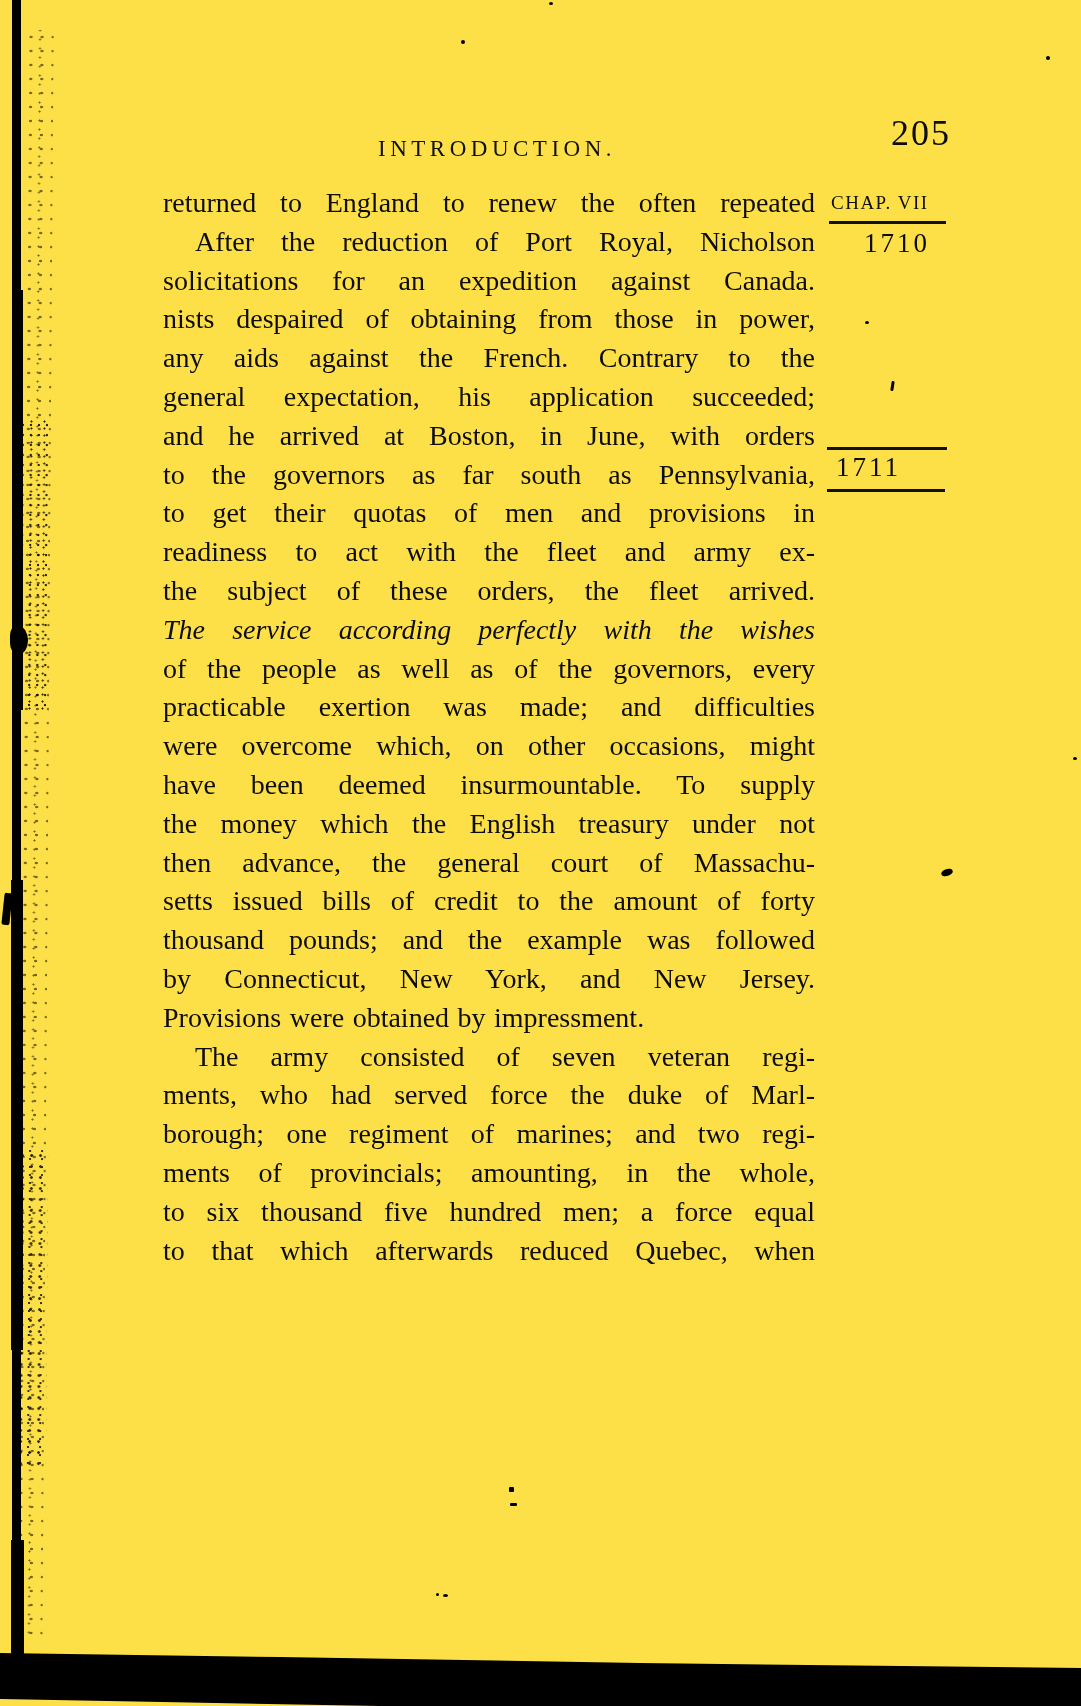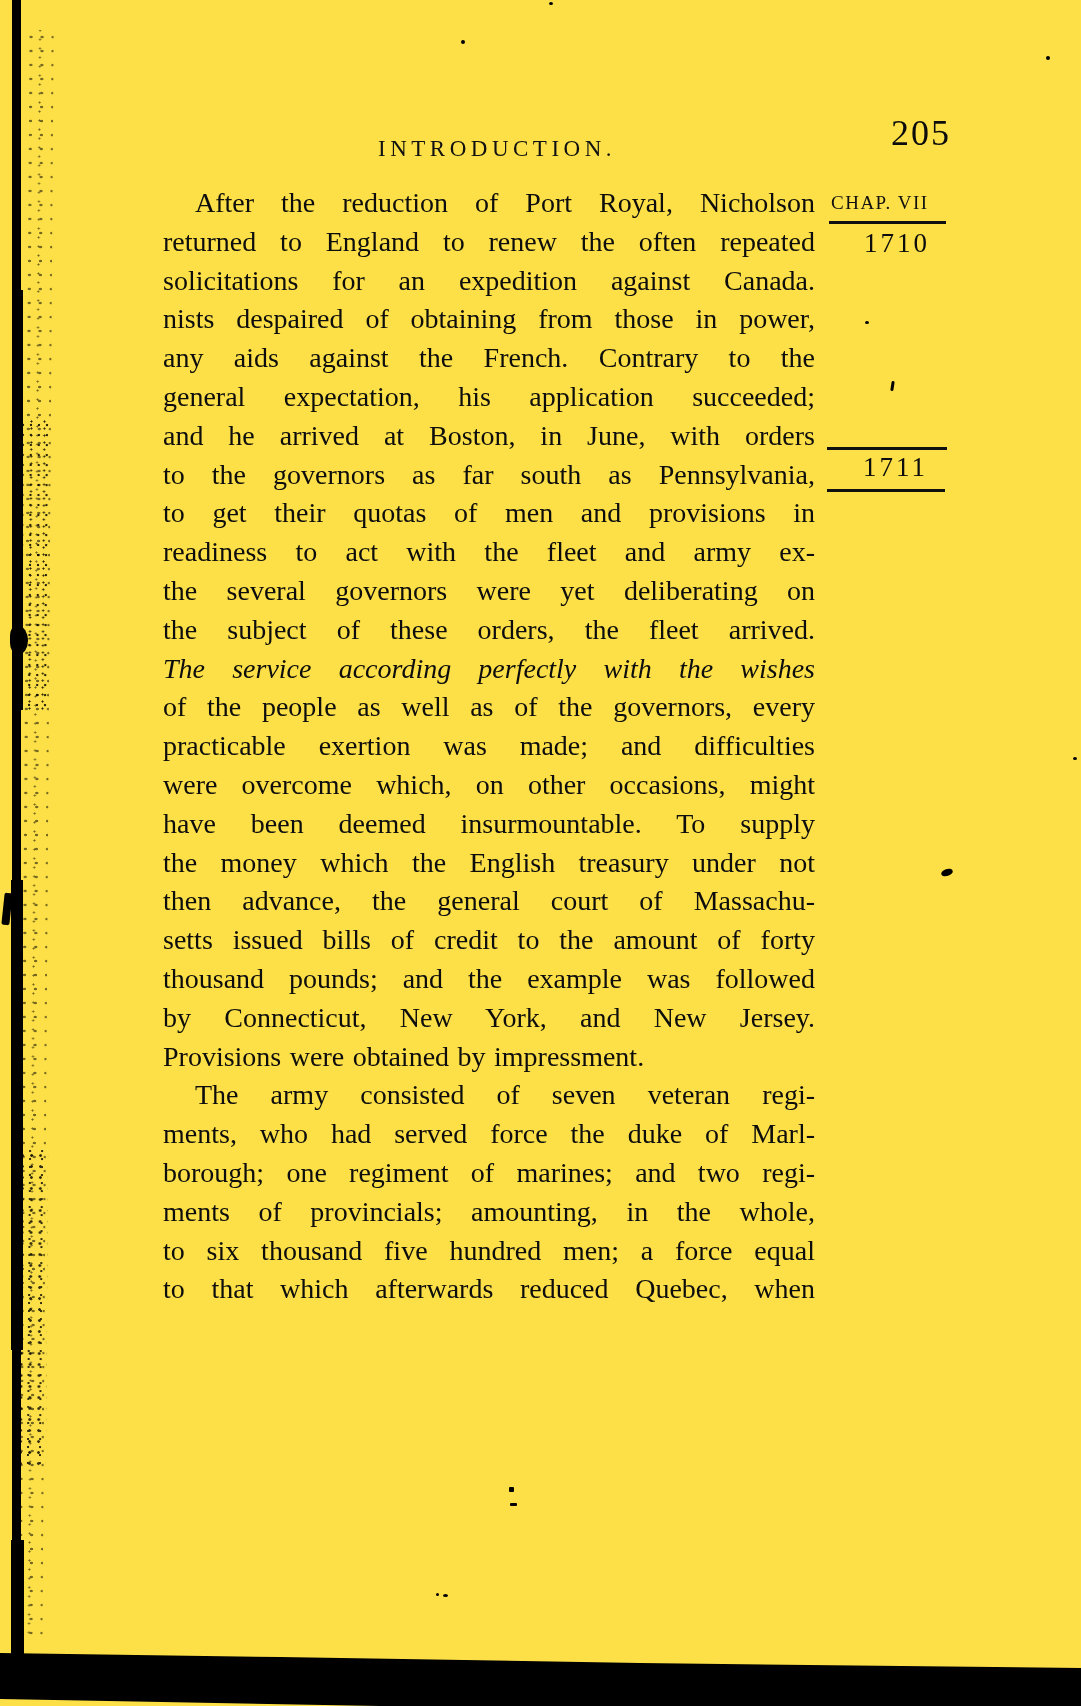--- a/index.html
+++ b/index.html
@@ -41,21 +41,21 @@
   .chap-label{
     position:absolute;left:831px;top:192px;
     font-size:19px;letter-spacing:1.5px;color:#101010;text-align:right;
   }
   .mrule{position:absolute;background:#101010;height:3px;}
   .rule-1{left:829px;top:221px;width:117px;}
   .rule-2{left:827px;top:447px;width:120px;}
   .rule-3{left:827px;top:489px;width:118px;}
   .year{position:absolute;font-size:27px;letter-spacing:3px;color:#0d0d0d;margin-left:8px;}
   .year-1710{left:856px;top:228px;}
-  .year-1711{left:855px;top:452px;}
+  .year-1711{left:828px;top:452px;}
 
   
   .bind-bar{position:absolute;left:12px;top:0;width:9px;height:1658px;background:#000;}
   .bind-bar2{position:absolute;left:11px;top:880px;width:12px;height:470px;background:#000;}
   .bind-bar3{position:absolute;left:13px;top:290px;width:10px;height:420px;background:#000;}
   .bind-bar4{position:absolute;left:11px;top:1540px;width:13px;height:118px;background:#000;}
   .bind-blob{position:absolute;left:10px;top:626px;width:18px;height:28px;background:#000;border-radius:40% 60% 55% 45%;}
   .bind-hook{position:absolute;left:3px;top:893px;width:8px;height:32px;background:#000;transform:rotate(6deg);border-radius:2px;}
   .noise{position:absolute;left:20px;top:30px;width:28px;height:1610px;
     background-image:
@@ -102,31 +102,30 @@
   <div class="bind-blob"></div>
   <div class="bind-hook"></div>
   <div class="noise"></div>
   <div class="noise dense1"></div>
   <div class="noise dense2"></div>
 
   <div class="running-head">INTRODUCTION.</div>
   <div class="page-number">205</div>
 
   <div class="body-text">
+      <div class="bline just">returned to England to renew the often repeated</div>
       <div class="bline just ind">After the reduction of Port Royal, Nicholson</div>
-      <div class="bline just">returned to England to renew the often repeated</div>
       <div class="bline just">solicitations for an expedition against Canada.</div>
       <div class="bline just">nists despaired of obtaining from those in power,</div>
       <div class="bline just">any aids against the French.  Contrary to the</div>
       <div class="bline just">general expectation, his application succeeded;</div>
       <div class="bline just">and he arrived at Boston, in June, with orders</div>
       <div class="bline just">to the governors as far south as Pennsylvania,</div>
       <div class="bline just">to get their quotas of men and provisions in</div>
       <div class="bline just">readiness to act with the fleet and army ex-</div>
-      <div class="bline just">the several governors were yet deliberating on</div>
       <div class="bline just">the subject of these orders, the fleet arrived.</div>
       <div class="bline just ital">The service according perfectly with the wishes</div>
       <div class="bline just">of the people as well as of the governors, every</div>
       <div class="bline just">practicable exertion was made; and difficulties</div>
       <div class="bline just">were overcome which, on other occasions, might</div>
       <div class="bline just">have been deemed insurmountable.  To supply</div>
       <div class="bline just">the money which the English treasury under not</div>
       <div class="bline just">then advance, the general court of Massachu-</div>
       <div class="bline just">setts issued bills of credit to the amount of forty</div>
       <div class="bline just">thousand pounds; and the example was followed</div>

